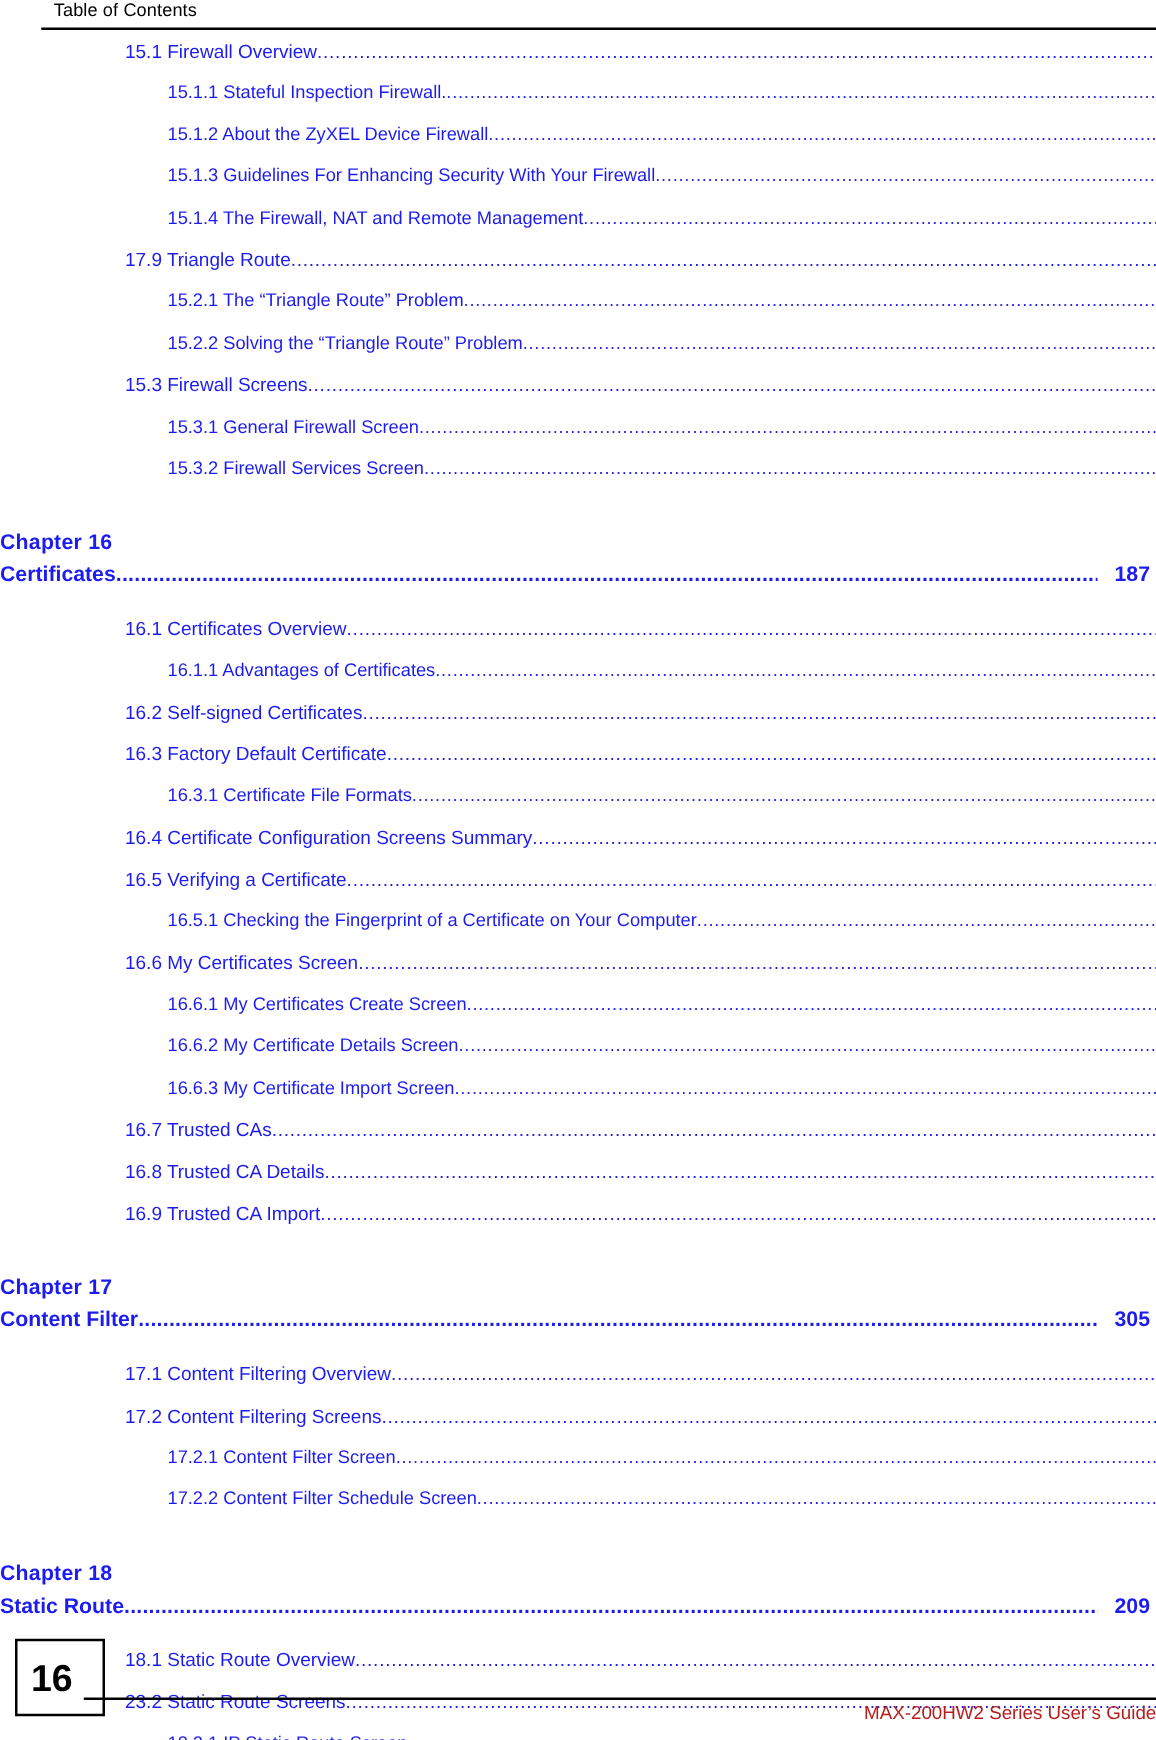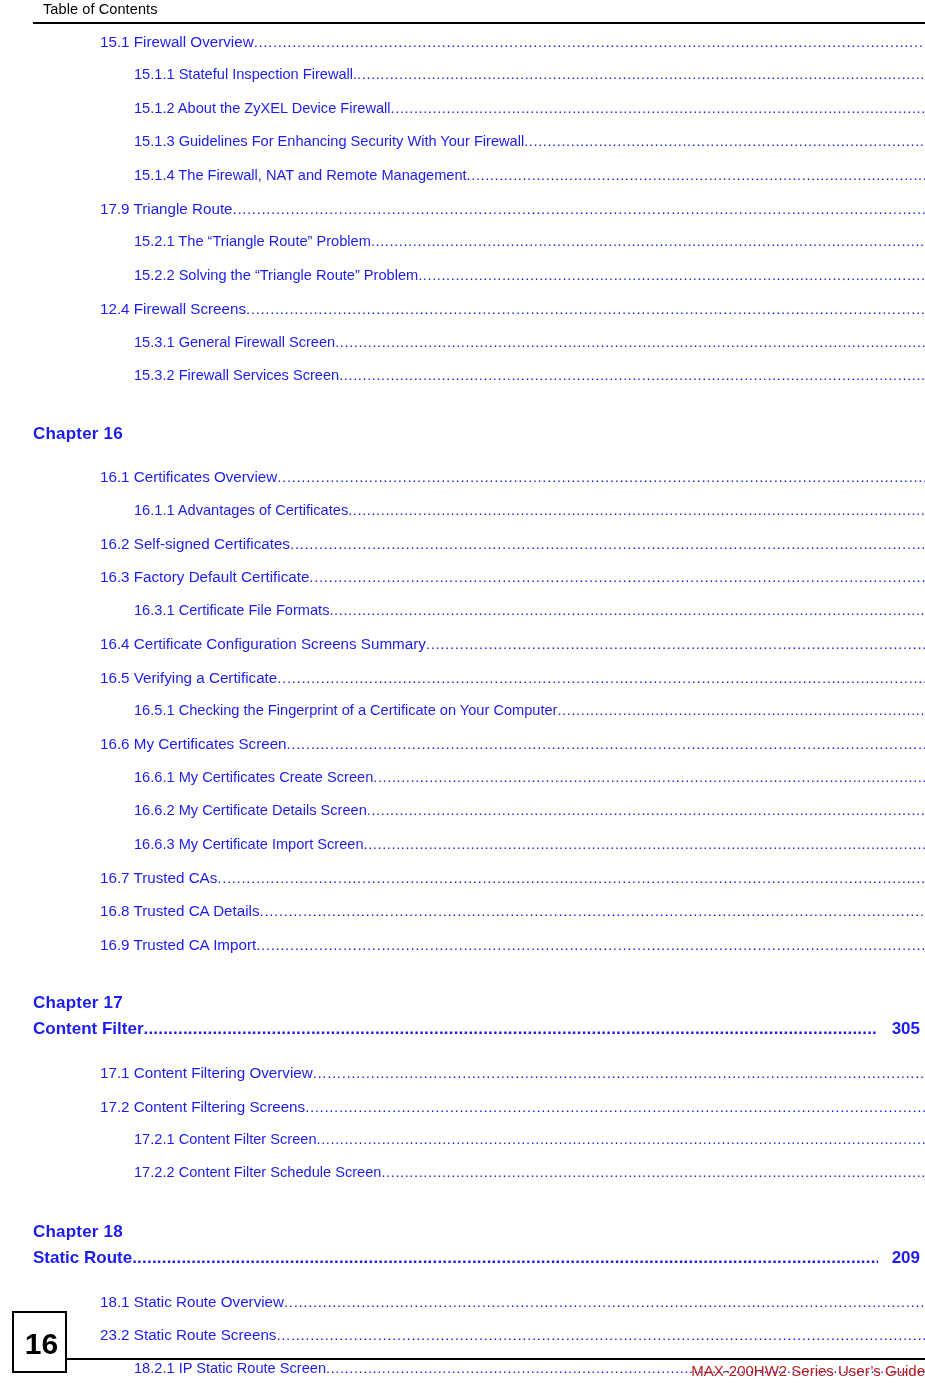--- a/index.html
+++ b/index.html
@@ -89,21 +89,20 @@
     height: 33.4px;
     font-size: 14.6px;
     color: #1c1cf0;
     padding-left: 134px;
     padding-right: 10px;
   }
   .lvl2 .label { flex: 0 0 auto; }
 
   
   .chapter-block {
-    padding-left: 33px;
     padding-right: 5px;
     color: #1c1cf0;
     font-weight: bold;
   }
   .chapter-num {
     font-size: 17px;
     line-height: 24px;
     letter-spacing: 0.2px;
     white-space: nowrap;
   }
@@ -133,21 +132,21 @@
     position: absolute;
     left: 0;
     top: 1310px;
     width: 925px;
     height: 82px;
   }
   #footer-pagebox {
     position: absolute;
     left: 12px;
     top: 1px;
-    width: 55px;
+    width: 72px;
     height: 62px;
     border: 2.5px solid #000;
     background: #fff;
     box-sizing: border-box;
   }
   #footer-pagenum {
     position: absolute;
     left: 0;
     top: 0;
     width: 55px;
@@ -210,34 +209,39 @@
     </div>
     <div class="toc-row lvl2">
       <span class="label">15.2.1 The “Triangle Route” Problem</span>
       <span class="leader"></span>
     </div>
     <div class="toc-row lvl2">
       <span class="label">15.2.2 Solving the “Triangle Route” Problem </span>
       <span class="leader"></span>
     </div>
     <div class="toc-row lvl1">
-      <span class="label">12.4 Firewall Screens </span>
+      <span class="label">15.3 Firewall Screens </span>
       <span class="leader"></span>
     </div>
     <div class="toc-row lvl2">
       <span class="label">15.3.1 General Firewall Screen</span>
       <span class="leader"></span>
     </div>
     <div class="toc-row lvl2">
       <span class="label">15.3.2 Firewall Services Screen</span>
       <span class="leader"></span>
     </div>
     <div class="gap-before-chapter"></div>
     <div class="chapter-block">
       <div class="chapter-num">Chapter  16</div>
+      <div class="chapter-title-row">
+        <span class="label">Certificates</span>
+        <span class="leader"></span>
+        <span class="pageno">187</span>
+      </div>
     </div>
     <div class="gap-after-chapter"></div>
     <div class="toc-row lvl1">
       <span class="label">16.1 Certificates Overview</span>
       <span class="leader"></span>
     </div>
     <div class="toc-row lvl2">
       <span class="label">16.1.1 Advantages of Certificates </span>
       <span class="leader"></span>
     </div>

